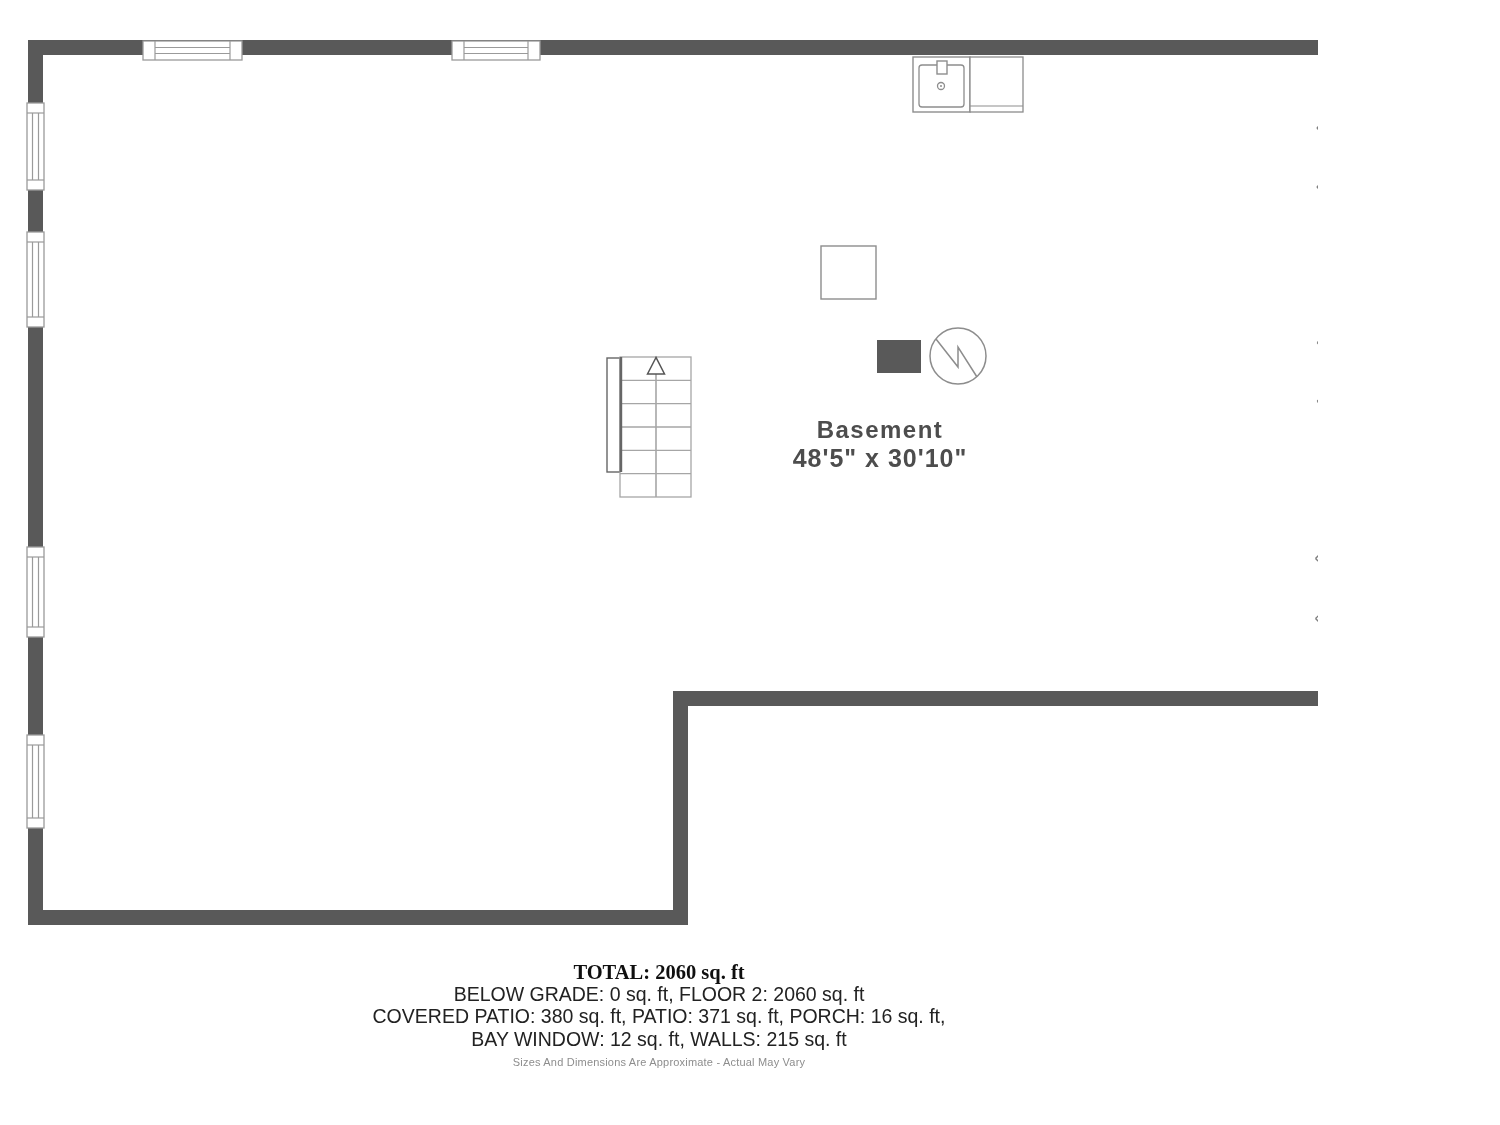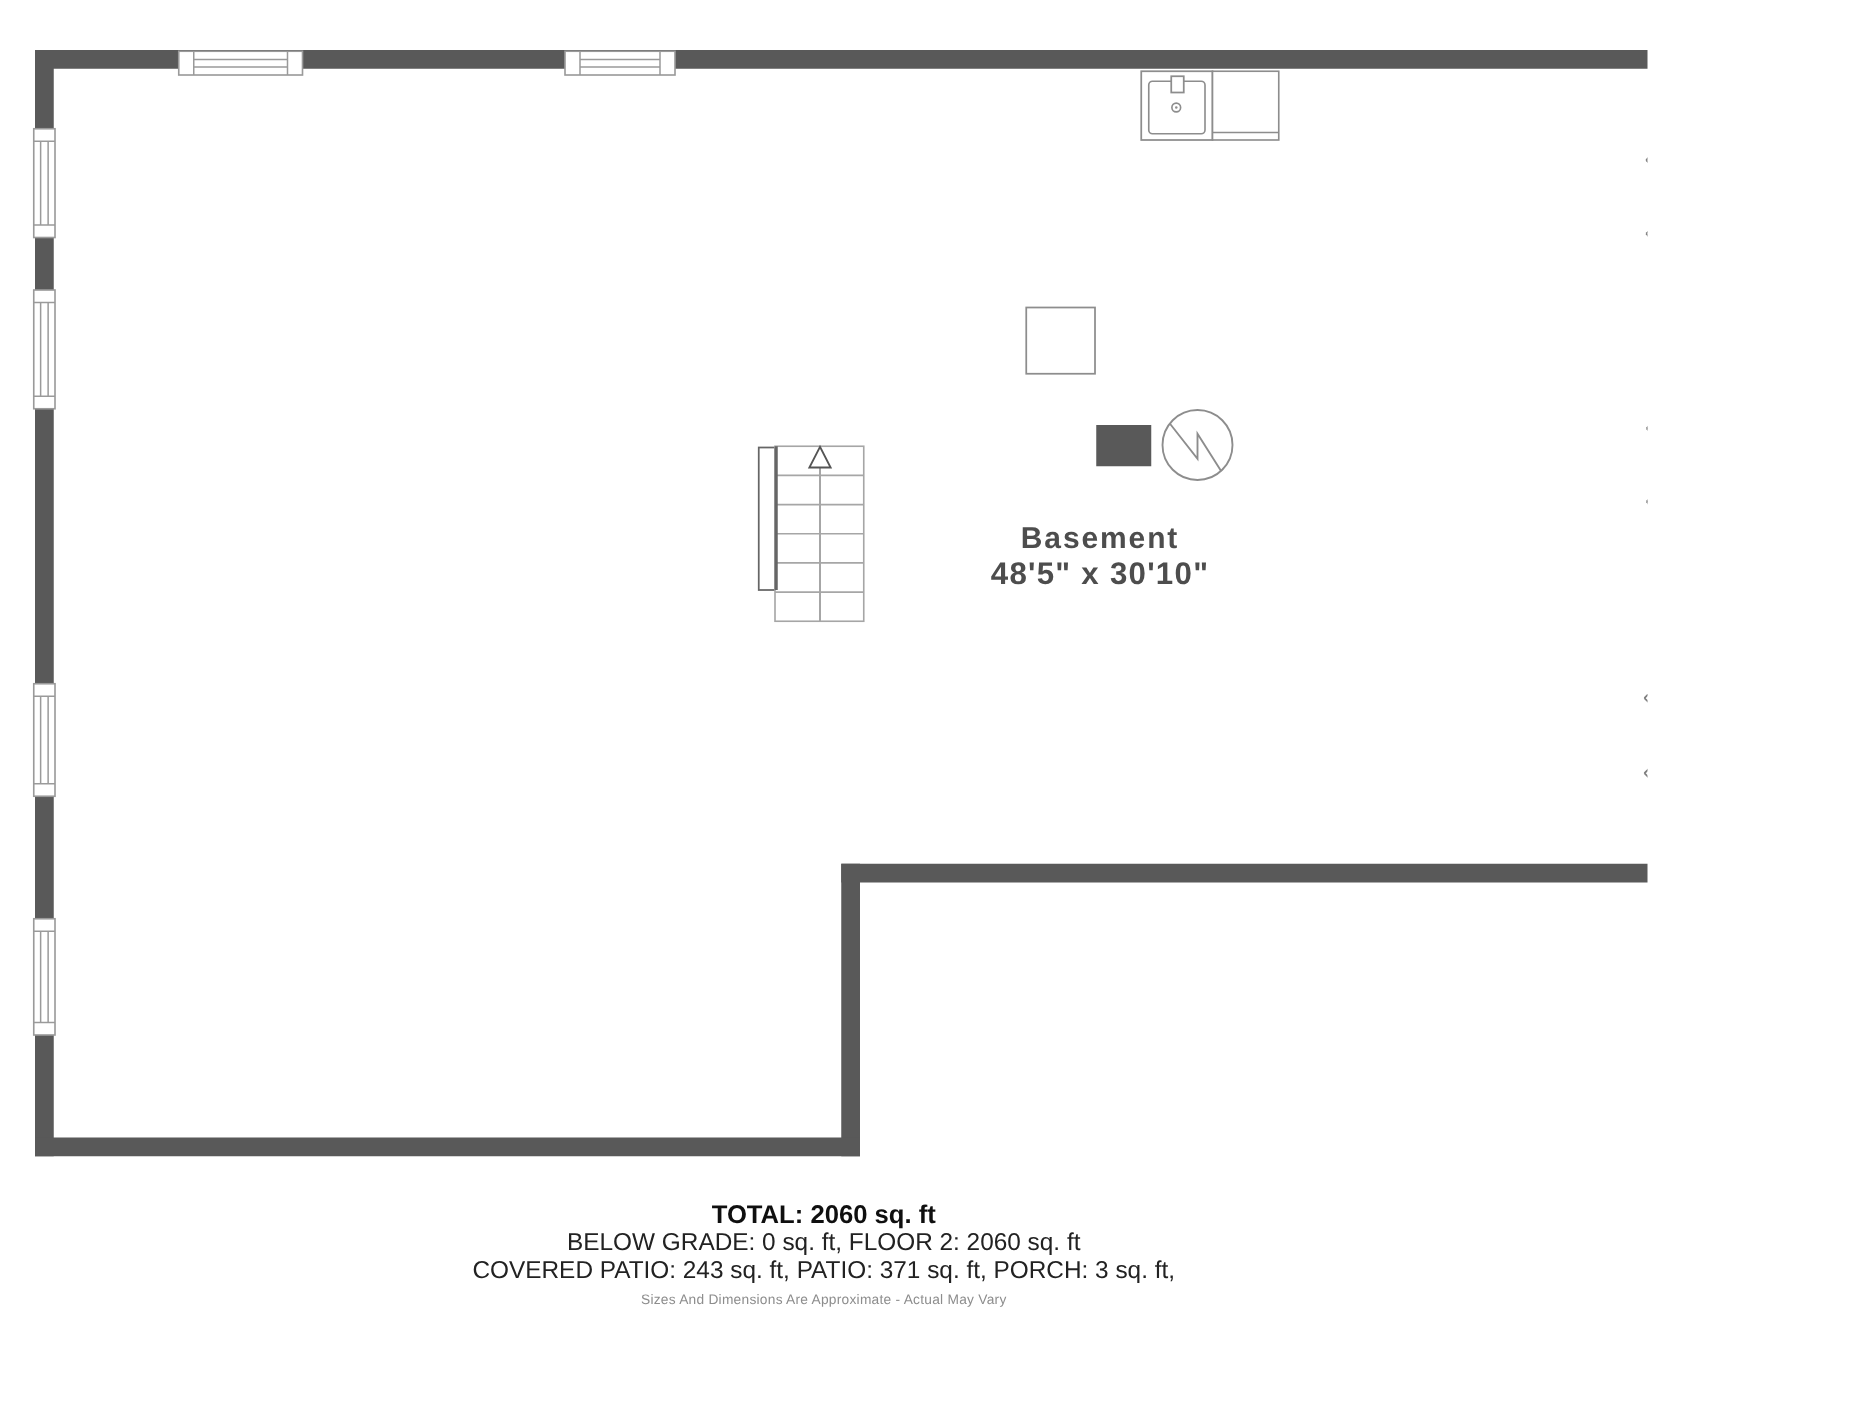--- a/index.html
+++ b/index.html
@@ -1,20 +1,20 @@
 <!DOCTYPE html>
 <html><head>
 <meta charset="utf-8">
 <style>
   html,body{margin:0;padding:0;background:#fff;}
   .page{position:relative;width:1318px;height:1125px;background:#ffffff;
         font-family:"Liberation Sans",sans-serif;overflow:hidden;}
   .plan-svg{position:absolute;top:0;left:0;}
   .footer{position:absolute;left:0;top:961px;width:100%;text-align:center;color:#1c1c1c;}
-  .footer .total{font-weight:bold;font-size:20.5px;line-height:22px;color:#0f0f0f;}
+  .footer .total{font-weight:bold;font-size:20.5px;line-height:22px;color:#0f0f0f;font-family:Liberation Serif, serif;}
   .footer .line{font-size:19.5px;line-height:22.4px;color:#222222;}
   .footer .disclaimer{font-size:11px;color:#8d8d8d;margin-top:6px;letter-spacing:.2px;}
 </style>
 </head>
 <body>
 
 <div class="page">
 
   <svg class="plan-svg" width="1500" height="940" viewBox="0 0 1500 940">
     <g>
@@ -132,17 +132,18 @@
     <g>
         <line x1="1422" y1="433" x2="1422" y2="445" stroke="#555555" stroke-width="2.4"></line>
       </g>
     <text text-anchor="middle" font-family="Liberation Sans, sans-serif" font-size="24" font-weight="bold" letter-spacing="1.5" x="880" y="438" fill="#4d4d4d">Basement</text>
     <text text-anchor="middle" font-family="Liberation Sans, sans-serif" font-size="25" font-weight="bold" letter-spacing="1" x="880" y="467" fill="#4d4d4d">48'5" x 30'10"</text>
   </svg>
 
   <div class="footer">
     <div class="total">TOTAL: 2060 sq. ft</div>
     <div class="line">BELOW GRADE: 0 sq. ft, FLOOR 2: 2060 sq. ft</div>
-    <div class="line">COVERED PATIO: 243 sq. ft, PATIO: 371 sq. ft, PORCH: 3 sq. ft,</div>
+    <div class="line">COVERED PATIO: 380 sq. ft, PATIO: 371 sq. ft, PORCH: 16 sq. ft,</div>
+    <div class="line">BAY WINDOW: 12 sq. ft, WALLS: 215 sq. ft</div>
     <div class="disclaimer">Sizes And Dimensions Are Approximate - Actual May Vary</div>
   </div>
 
 </div>
 
 </body></html>

